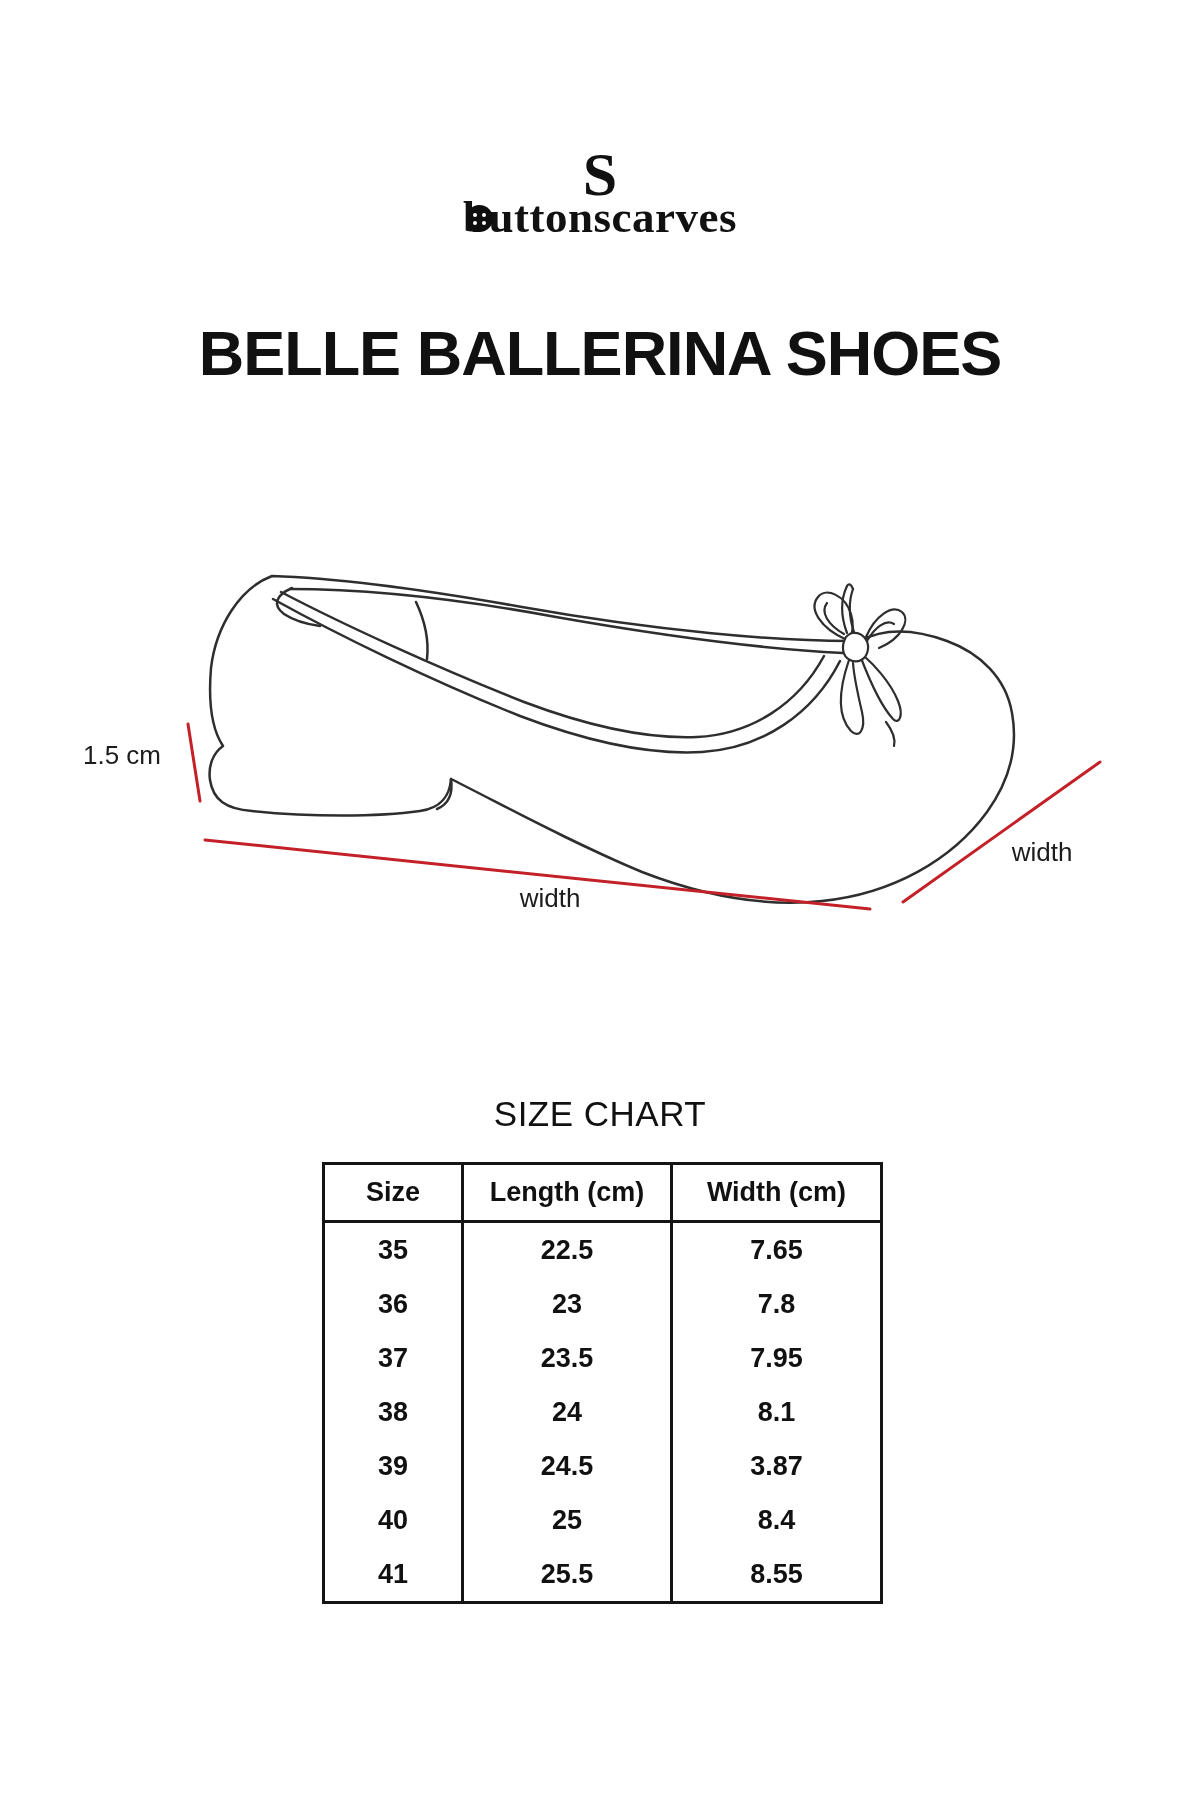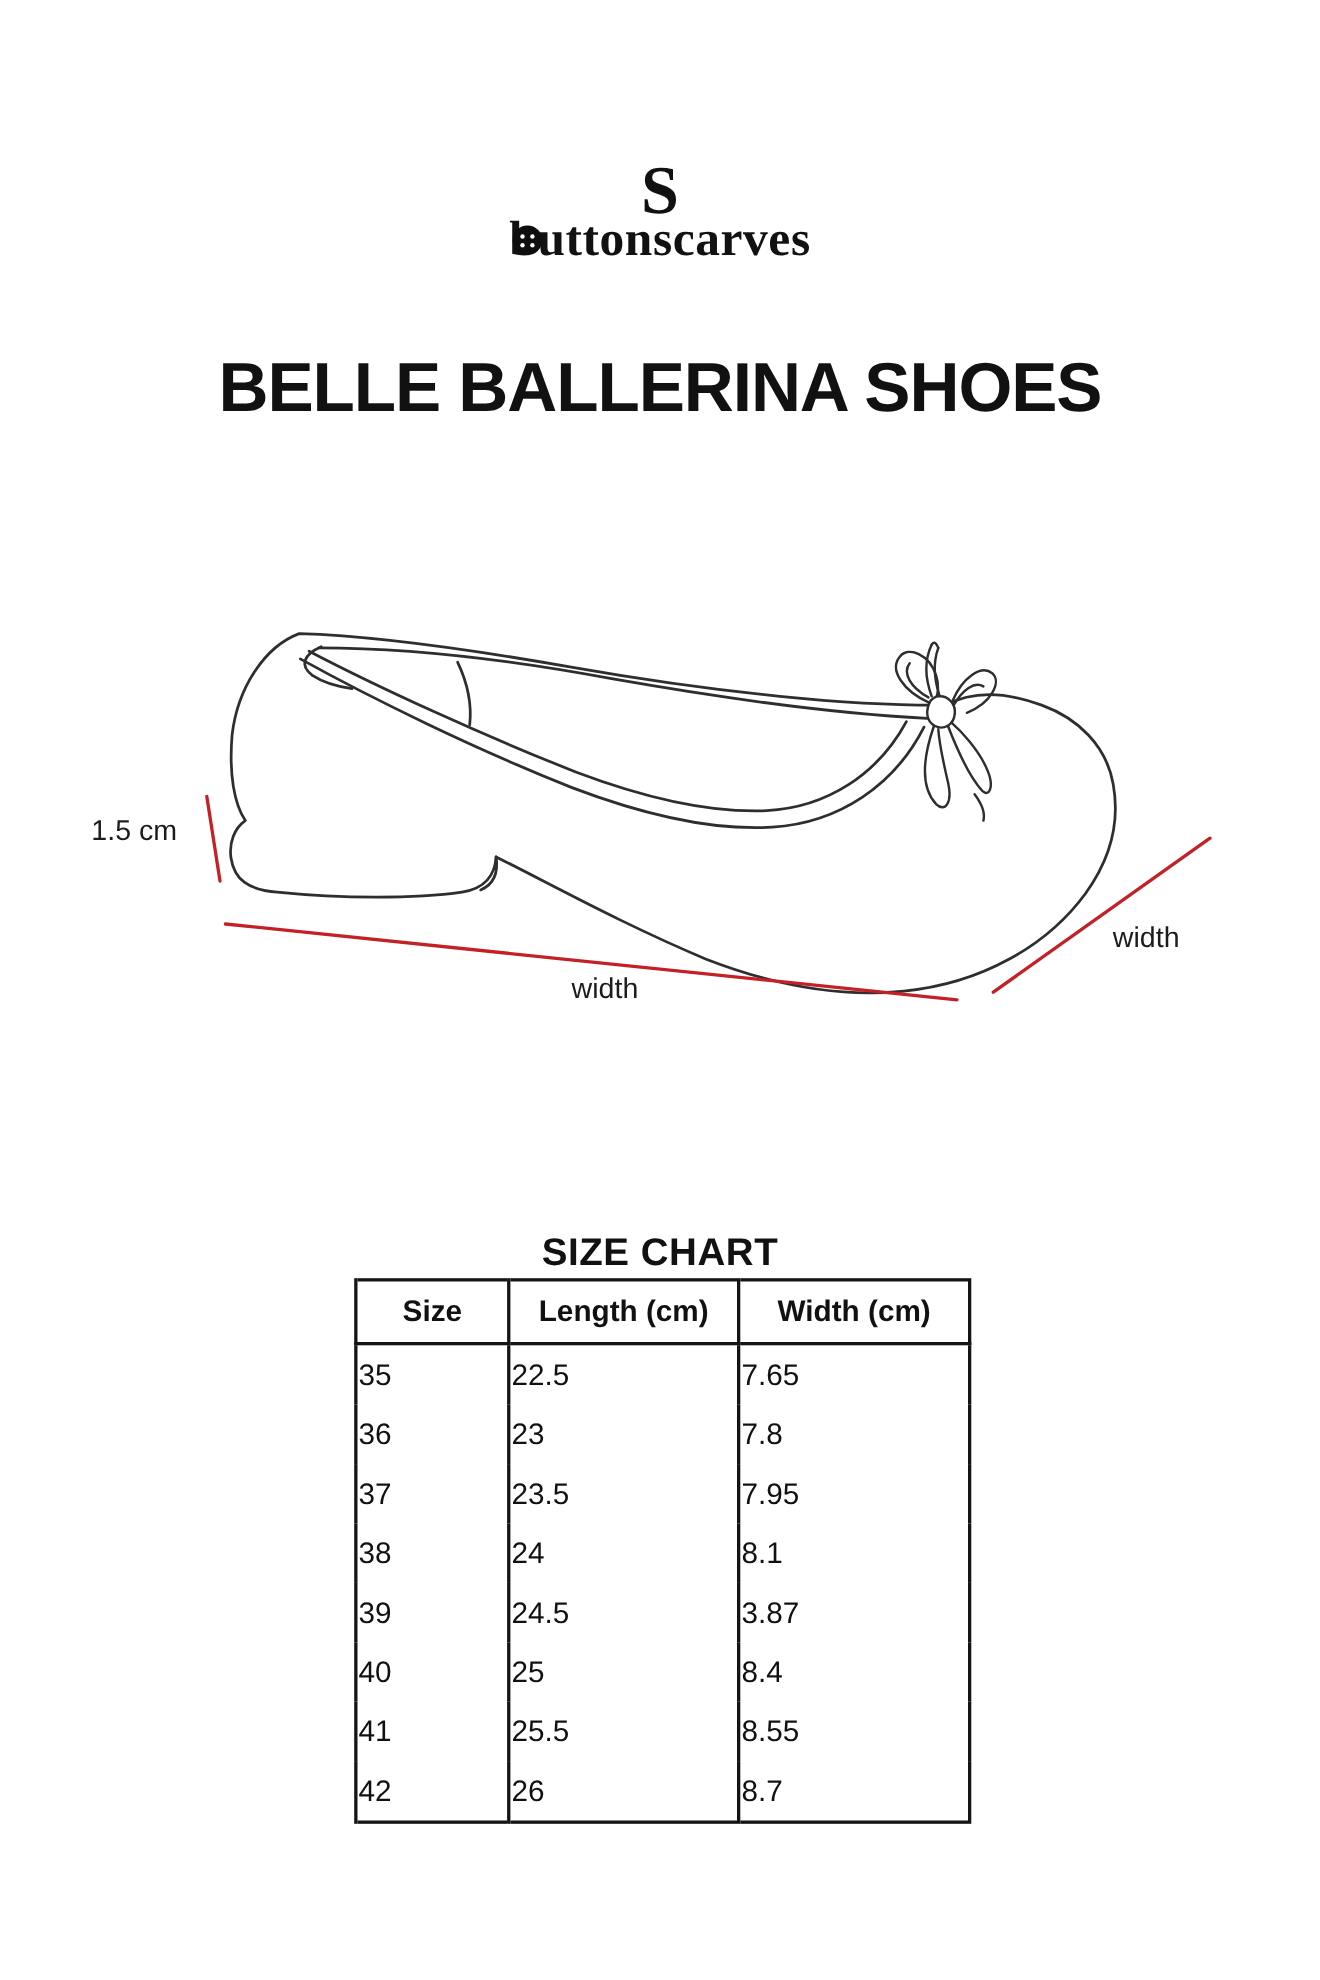--- a/index.html
+++ b/index.html
@@ -22,30 +22,30 @@
   .product-title{position:absolute;top:317px;left:0;width:100%;text-align:center;
     font-size:63px;font-weight:bold;letter-spacing:-1px;}
   
   .sketch{position:absolute;left:0;top:540px;width:1200px;height:420px;}
   .dim-label{position:absolute;font-size:26px;color:#1c1c1c;text-align:center;line-height:1.1;}
   .lbl-heel{left:60px;top:741px;width:124px;}
   .lbl-length{left:486px;top:884px;width:128px;}
   .lbl-width{left:990px;top:838px;width:104px;}
   
   .chart-heading{position:absolute;top:1094px;left:0;width:100%;text-align:center;
-    font-size:35px;font-weight:bold;letter-spacing:0.5px;margin-top:25px;}
+    font-size:35px;font-weight:normal;letter-spacing:0.5px;}
   .size-table{position:absolute;left:322px;top:1162px;border-collapse:collapse;
     table-layout:fixed;background:#fff;border-radius:24px;}
   .size-table col.c1{width:139px}.size-table col.c2{width:209px}.size-table col.c3{width:210px}
   .size-table{border:3px solid #141414;}
   .size-table th{border-left:3px solid #141414;border-right:3px solid #141414;
     border-bottom:3px solid #141414;height:53px;font-size:27px;font-weight:bold;
     text-align:center;vertical-align:middle;}
   .size-table td{border-left:3px solid #141414;border-right:3px solid #141414;
-    height:52px;font-size:27px;font-weight:normal;vertical-align:middle;}
+    height:52px;font-size:27px;font-weight:bold;text-align:center;vertical-align:middle;}
 </style>
 </head>
 <body>
 
 <div class="logo">
   <span class="logo-mark">S</span>
   <span class="logo-word">buttonscarves</span>
 </div>
 <div class="button-b">
   <i class="d1"></i>
@@ -159,19 +159,14 @@
     <tr>
       <td>40</td>
       <td>25</td>
       <td>8.4</td>
     </tr>
     <tr>
       <td>41</td>
       <td>25.5</td>
       <td>8.55</td>
     </tr>
-    <tr>
-      <td>42</td>
-      <td>26</td>
-      <td>8.7</td>
-    </tr>
   </tbody>
 </table>
 
 </body></html>

